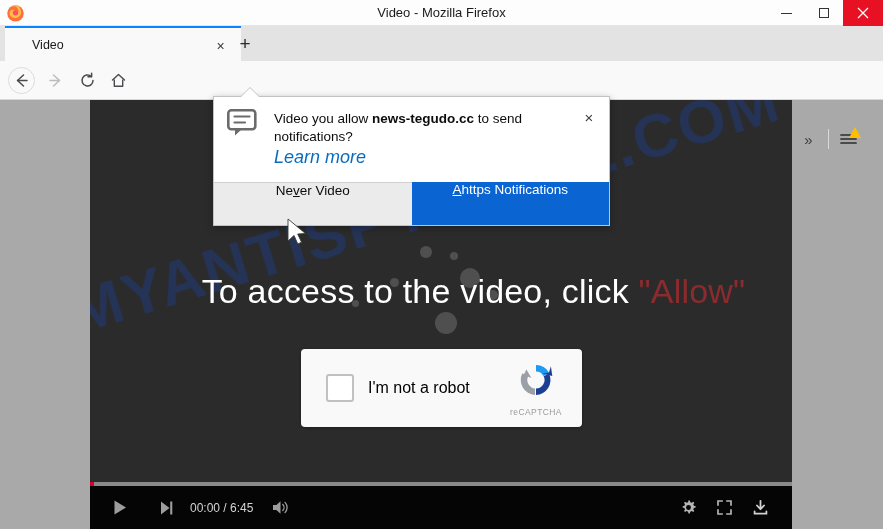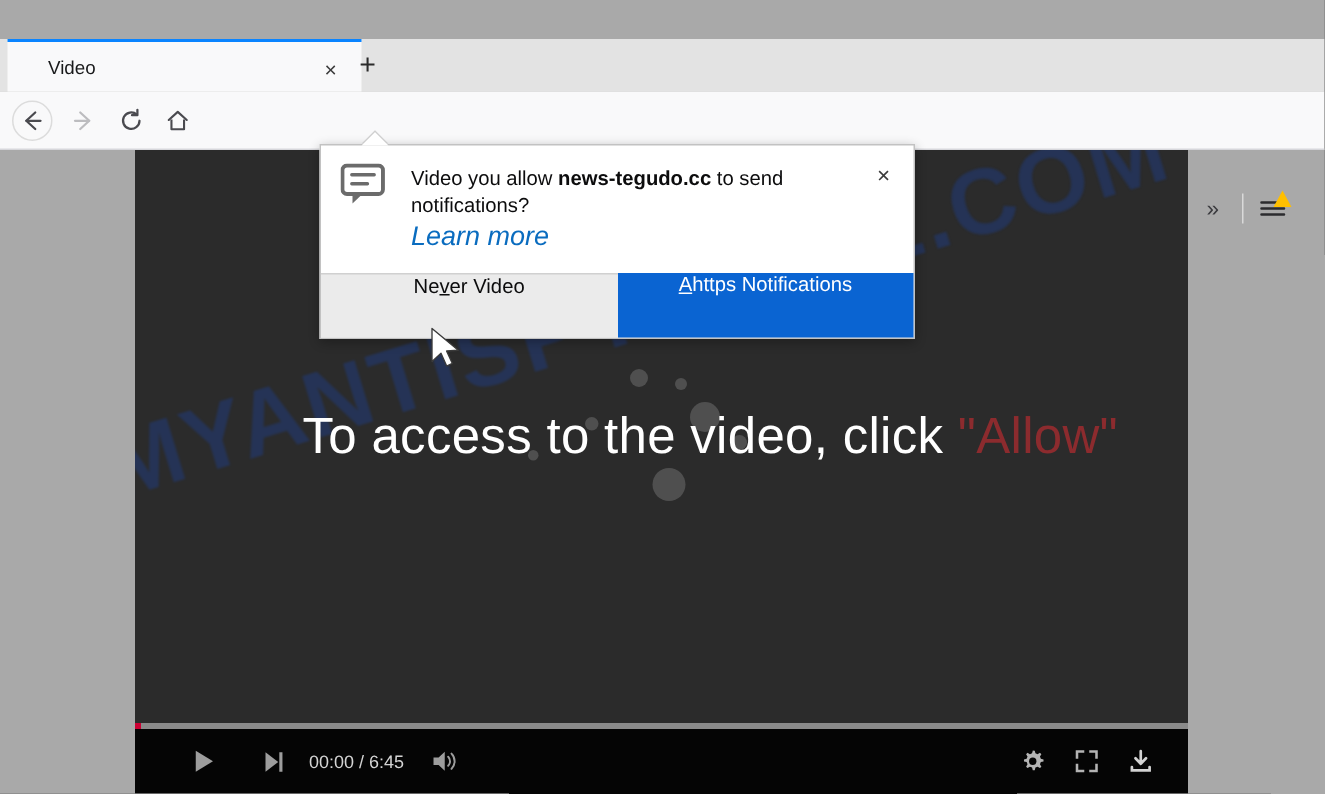--- a/index.html
+++ b/index.html
@@ -141,21 +141,21 @@
   
   .vid-progress {
     position: absolute; left: 0; bottom: 43px; width: 702px; height: 4px;
     background: #8a8a8a;
   }
   .vid-progress .marker {
     position: absolute; left: 0; top: 0; width: 4px; height: 4px; background: #cc0033;
   }
   .vid-controls {
     position: absolute; left: 0; bottom: 0; width: 702px; height: 43px;
-    background: #050505; display: flex; align-items: center; padding-left: 16px;
+    background: #050505; display: flex; align-items: center;
   }
   .vc-btn { width: 36px; height: 43px; display: flex; align-items: center; justify-content: center; }
   .vc-time { font-size: 12px; color: #d4d4d4; margin: 0 10px 0 6px; white-space: nowrap; }
   .vc-spacer { flex: 1; }
 
   
   .watermark {
     position: absolute; left: -18px; top: 178px; width: 920px;
     font-size: 62px; font-weight: 700; color: #1d3f91;
     opacity: .42; transform: rotate(-17deg); transform-origin: left center;
@@ -200,20 +200,41 @@
   .dh-primary .u, .dh-secondary .u { text-decoration: underline; }
 
   
   .cursor { position: absolute; left: 286px; top: 218px; width: 24px; height: 32px; }
 </style>
 </head>
 <body>
 
 <div id="root">
 
+  <div class="titlebar">
+    <svg class="ff-logo" viewBox="0 0 24 24">
+      <circle cx="12" cy="13" r="9.4" fill="#ff7139"></circle>
+      <path d="M12 3.6c3 0 5.4 1.2 6.9 3.1-1-.6-2.2-1-3.6-1 2 1.4 3.1 3.4 3.1 5.6 0 3.9-3.1 6.9-7 6.9-3.4 0-6.1-2.3-6.1-5.3 0-2.2 1.4-3.9 3.4-3.9 1.3 0 2.2.6 2.2 1.6 0 .7-.5 1.2-1.2 1.2-.4 0-.7-.2-.9-.5.3 1.3 1.5 2.2 3 2.2 2 0 3.5-1.6 3.5-3.7 0-2.8-2.3-5-5.4-5-1.2 0-2.3.3-3.3.8C8 4.4 9.9 3.6 12 3.6z" fill="#ffbd4f"></path>
+      <circle cx="12" cy="12.4" r="3.1" fill="#ff4f5e"></circle>
+    </svg>
+    <div class="win-title">Video - Mozilla Firefox</div>
+    <div class="win-btns">
+      <div class="win-btn">
+          <span class="dash"></span>
+        </div>
+      <div class="win-btn">
+          <span class="sq"></span>
+        </div>
+      <div class="win-btn close">
+        <svg width="12" height="12" viewBox="0 0 12 12">
+          <path d="M1 1 L11 11 M11 1 L1 11" stroke="#fff" stroke-width="1.3"></path>
+        </svg>
+      </div>
+    </div>
+  </div>
 
   <div class="tabstrip">
     <div class="tab">
       <span class="tab-label">Video</span>
       <span class="tab-close">×</span>
     </div>
     <div class="newtab">+</div>
   </div>
 
   <div class="navbar">
@@ -313,20 +334,34 @@
     <div class="bubble-dot" style="left:398px;top:190px;width:10px;height:10px;"></div>
     <div class="bubble-dot" style="left:262px;top:200px;width:7px;height:7px;"></div>
 
     <div class="watermark">MYANTISPYWARE.COM</div>
 
     <div class="headline">
       <span>To access to the video, click</span>
       <span class="allow">"Allow"</span>
     </div>
 
+    <div class="recaptcha">
+      <div class="rc-check"></div>
+      <div class="rc-label">I'm not a robot</div>
+      <div class="rc-brand">
+        <svg width="40" height="40" viewBox="0 0 40 40">
+          <path d="M20 5 a15 15 0 0 1 13 7.6 l-5.6 3.3 A8.6 8.6 0 0 0 20 11.6 Z" fill="#1c9bf0"></path>
+          <path d="M33 12.6 l1.9-6.4 1.4 9.9 -9.6-2.3 Z" fill="#1c3f94"></path>
+          <path d="M33.2 14 a15 15 0 0 1 -13.2 21 v-6.5 a8.6 8.6 0 0 0 7.6 -12.6 Z" fill="#1c3f94"></path>
+          <path d="M19 35 A15 15 0 0 1 6.4 13.2 l5.6 3.3 A8.6 8.6 0 0 0 19 28.5 Z" fill="#9aa0a6"></path>
+          <path d="M12.4 16.8 l-6.5 1.6 4.5-8.9 5 8.5 Z" fill="#9aa0a6"></path>
+        </svg>
+        <div class="rc-brand-text">reCAPTCHA</div>
+      </div>
+    </div>
 
     <div class="vid-progress">
       <div class="marker"></div>
     </div>
 
     <div class="vid-controls">
       <div class="vc-btn" style="margin-left:12px;">
         <svg width="16" height="17" viewBox="0 0 16 17">
           <path d="M2.5 1.5 L14 8.5 L2.5 15.5 Z" fill="#9d9d9d"></path>
         </svg>

